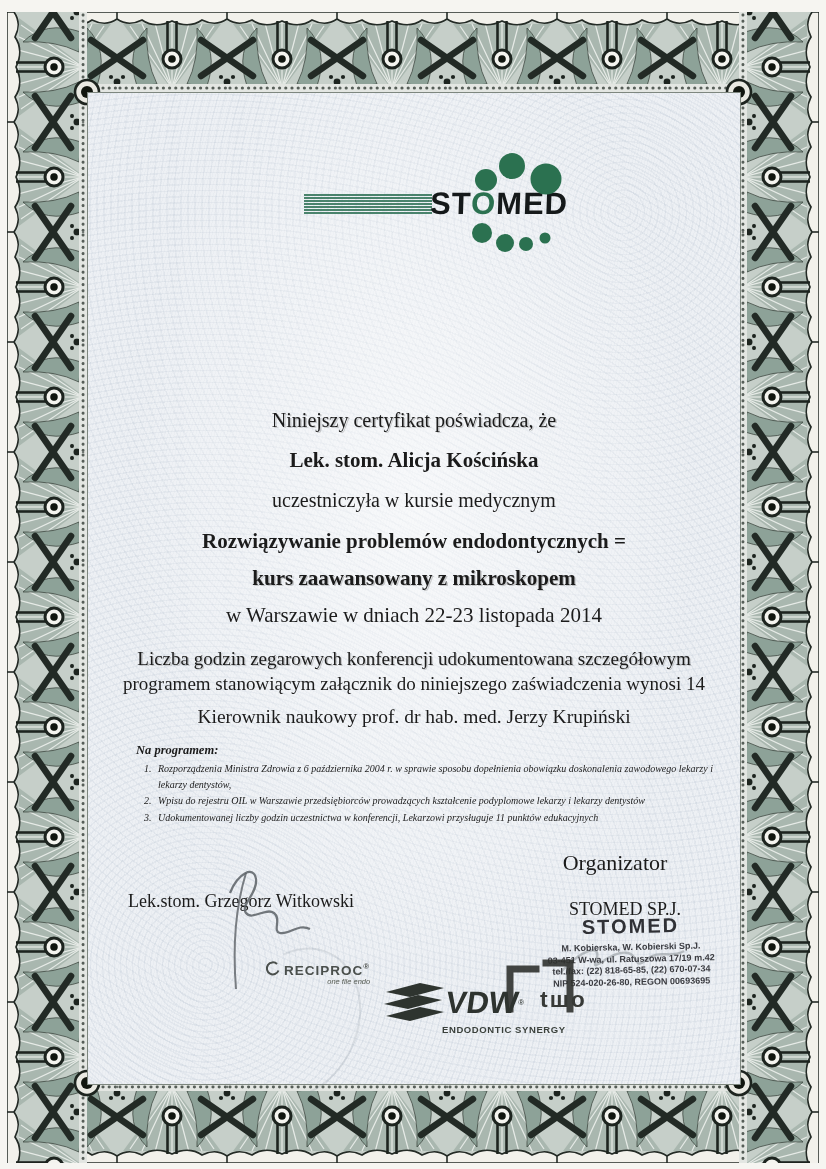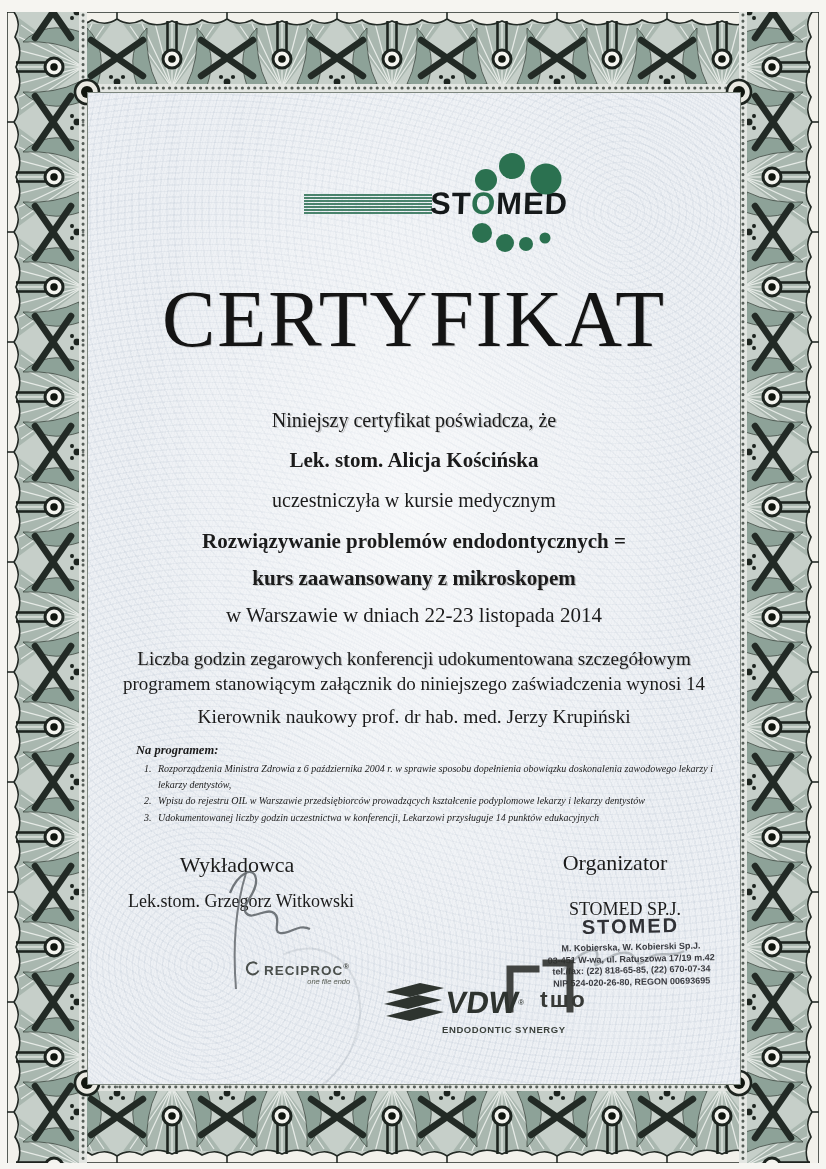--- a/index.html
+++ b/index.html
@@ -36,21 +36,21 @@
   .role{font-size:22px;}
   .name{font-size:18px;}
   
   .stamp{left:427px;top:822px;width:232px;text-align:center;transform:rotate(-1.2deg);
      font-family:"Liberation Sans",sans-serif;color:#3a3b40;}
   .stamp .co{font-size:20px;font-weight:bold;letter-spacing:2px;color:#303136;margin-bottom:4px;}
   .stamp .ln{font-size:9px;line-height:11.5px;font-weight:bold;white-space:nowrap;}
   .stamp-mark-text{left:452px;top:894px;font-family:"Liberation Sans",sans-serif;font-weight:bold;
      font-size:23px;letter-spacing:2px;color:#373936;transform:scaleY(.92);}
   
-  .reciproc{left:156px;top:868px;font-family:"Liberation Sans",sans-serif;color:#4a4f4c;}
+  .reciproc{left:176px;top:868px;font-family:"Liberation Sans",sans-serif;color:#4a4f4c;}
   .reciproc .nm{font-size:13.5px;font-weight:bold;letter-spacing:1px;}
   .reciproc .tg{font-size:7.5px;font-style:italic;text-align:right;margin-top:-1px;color:#565b52;}
   .vdw{left:296px;top:888px;font-family:"Liberation Sans",sans-serif;color:#2e332f;}
   .vdw .row{display:flex;align-items:center;}
   .vdw .nm{font-size:31px;font-weight:bold;transform:skewX(-8deg);letter-spacing:0;line-height:1;}
   .vdw sup{font-size:8px;vertical-align:18px;}
   .vdw .tg{font-size:9.5px;font-weight:bold;letter-spacing:.6px;margin:1px 0 0 58px;color:#3a403b;}
   .swirl-arc{position:absolute;left:148px;top:852px;width:118px;height:152px;border:2px solid rgba(135,146,156,.20);
      border-radius:50%;border-left-color:rgba(0,0,0,0);border-bottom-color:rgba(0,0,0,0);transform:rotate(24deg);}
   sup{font-size:8px;}
@@ -140,42 +140,40 @@
         <circle cx="25" cy="39" r="11"></circle>
           <circle cx="51" cy="25" r="13"></circle>
           <circle cx="85" cy="38" r="15.5"></circle>
         <circle cx="21" cy="92" r="10"></circle>
           <circle cx="44" cy="102" r="9"></circle>
           <circle cx="65" cy="103" r="7"></circle>
         <circle cx="84" cy="97" r="5.5"></circle>
       </g>
     </svg>
 
-    <div class="abs ctr title">CERTYFIKAT</div>
 
     <div class="abs ctr t20 ghost" style="top:316px;">Niniejszy certyfikat poświadcza, że</div>
     <div class="abs ctr t21 b" style="top:355px;">Lek. stom. Alicja Kościńska</div>
     <div class="abs ctr t21 b" style="top:436px;">Rozwiązywanie problemów endodontycznych =</div>
     <div class="abs ctr t20" style="top:396px;">uczestniczyła w kursie medycznym</div>
     <div class="abs ctr t21 b ghost" style="top:473px;">kurs zaawansowany z mikroskopem</div>
     <div class="abs ctr t21" style="top:510px;">w Warszawie w dniach 22-23 listopada 2014</div>
     <div class="abs ctr hours">
       <div class="ghost">Liczba godzin zegarowych konferencji udokumentowana szczegółowym</div>
       <div>programem stanowiącym załącznik do niniejszego zaświadczenia wynosi 14</div>
     </div>
     <div class="abs ctr" style="top:613px;font-size:19.5px;">Kierownik naukowy prof. dr hab. med. Jerzy Krupiński</div>
 
     <div class="abs basis-label">Na programem:</div>
     <ol class="abs basis-list">
       <li>Rozporządzenia Ministra Zdrowia z 6 października 2004 r. w sprawie sposobu dopełnienia obowiązku doskonalenia zawodowego lekarzy i lekarzy dentystów,</li>
       <li>Wpisu do rejestru OIL w Warszawie przedsiębiorców prowadzących kształcenie podyplomowe lekarzy i lekarzy dentystów</li>
-      <li>Udokumentowanej liczby godzin uczestnictwa w konferencji, Lekarzowi przysługuje 14 punktów edukacyjnych</li>
+      <li>Udokumentowanej liczby godzin uczestnictwa w konferencji, Lekarzowi przysługuje 11 punktów edukacyjnych</li>
     </ol>
 
-    <div class="abs role" style="left:39px;top:759px;width:220px;text-align:center;">Wykładowca</div>
     <div class="abs role" style="left:417px;top:757px;width:220px;text-align:center;">Organizator</div>
     <div class="abs name" style="left:33px;top:798px;width:240px;text-align:center;">Lek.stom. Grzegorz Witkowski</div>
     <div class="abs name" style="left:427px;top:806px;width:220px;text-align:center;">STOMED SP.J.</div>
 
     <svg class="abs" style="left:0;top:0;" width="652" height="991">
       <path d="M158,780 C150,806 144,846 148,896" stroke="#5c6266" stroke-width="2" fill="none" opacity="0.8"></path>
       <path d="M142,800 C150,780 166,772 168,786 C170,800 152,812 158,820 C164,828 178,814 186,820 C194,826 184,838 192,840 C202,842 210,830 222,836" stroke="#5c6266" stroke-width="2.2" fill="none" opacity="0.85"></path>
       <path d="M472,880 C495,855 515,850 508,868 C502,882 524,856 540,860 C552,863 545,878 559,866 C571,856 583,866 596,858" stroke="#9aa0a4" stroke-width="2.4" fill="none" opacity="0.65"></path>
     </svg>
 

